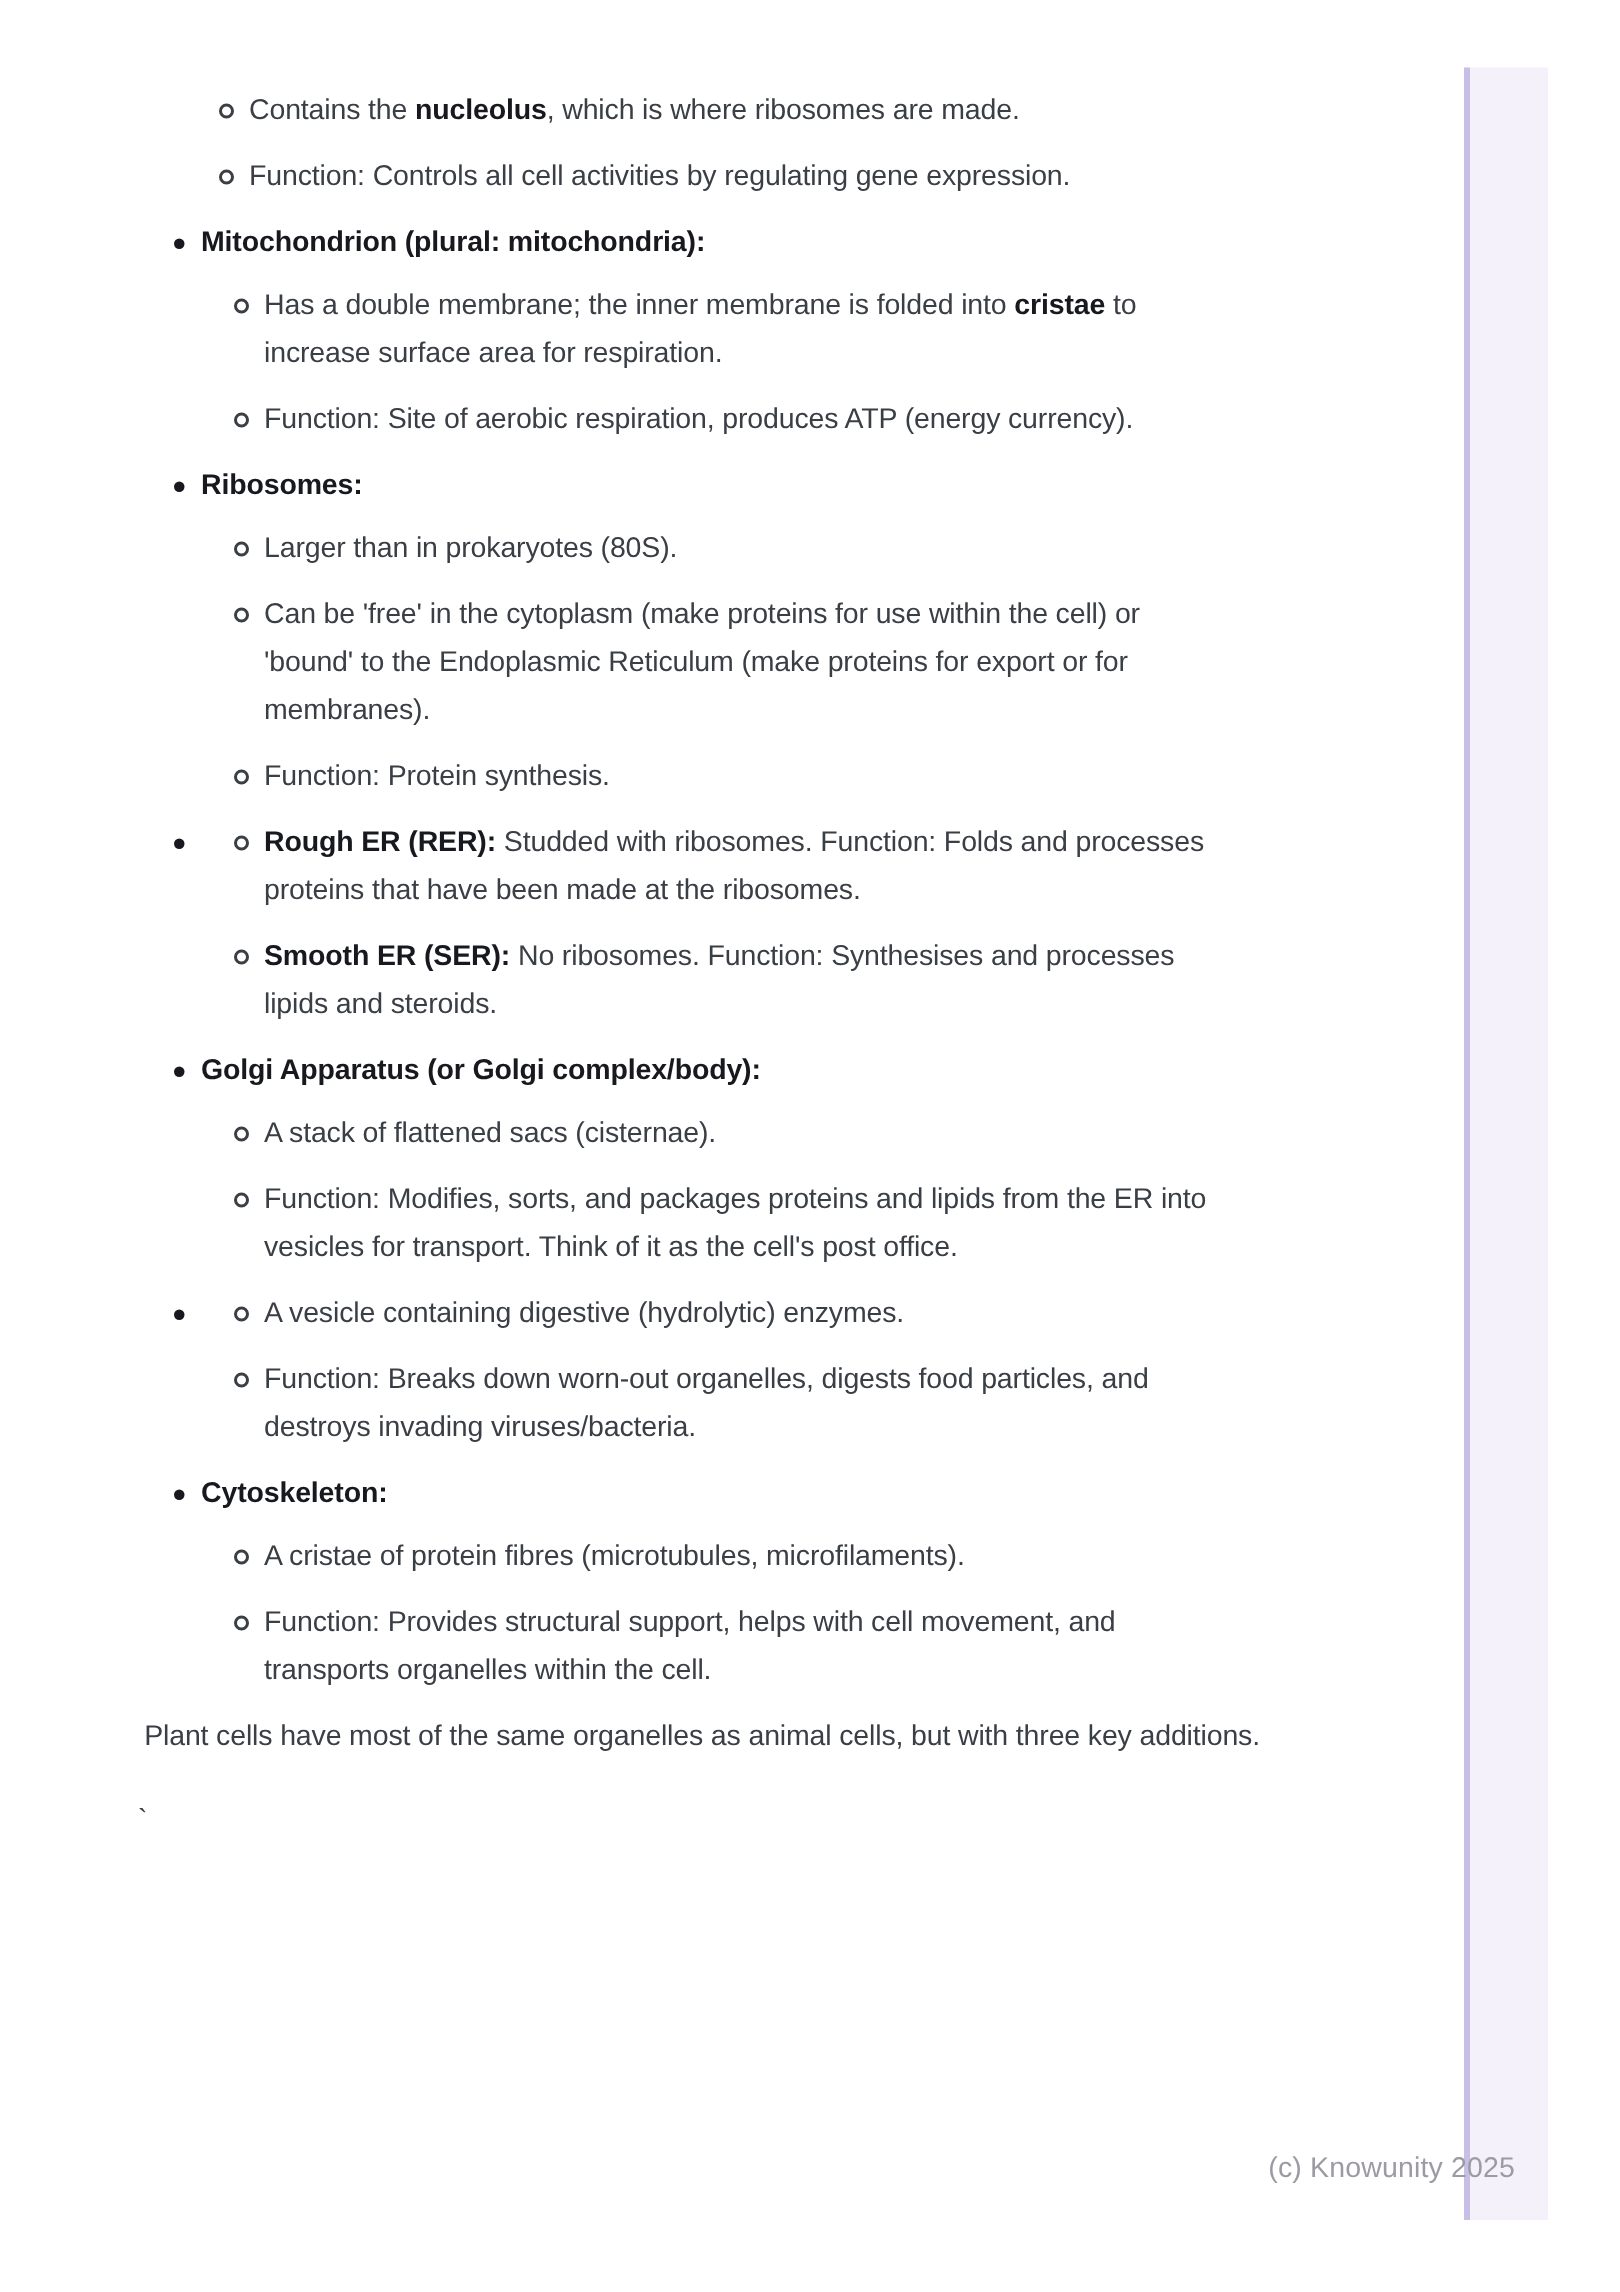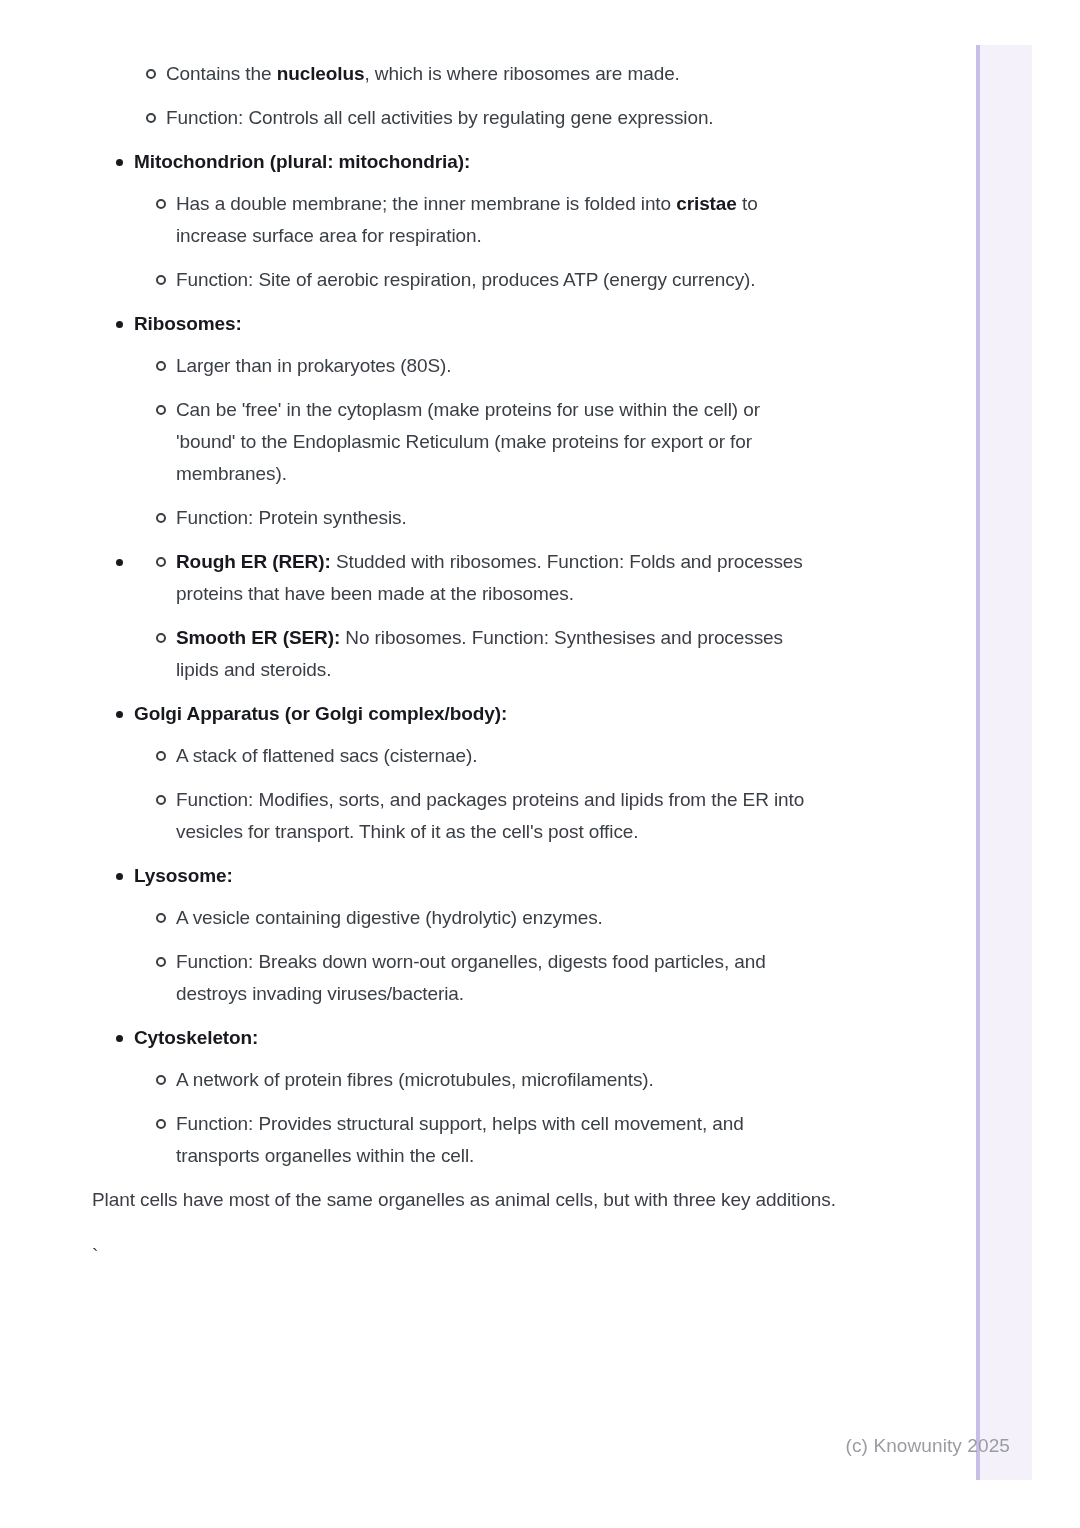--- a/index.html
+++ b/index.html
@@ -38,21 +38,21 @@
     content:"";position:absolute;left:14px;top:13px;
     width:7px;height:7px;background:var(--bold);border-radius:50%;
   }
   ul.main ul.sub{padding-left:32px;}
   .item-title{max-width:700px;}
   .b{font-weight:700;color:var(--bold);}
   .section-heading{
     font-size:20px;line-height:32px;font-weight:700;color:var(--bold);
     margin:4px 0 26px 0;
   }
-  .closing{margin:0 0 24px 0;max-width:748px;}
+  .closing{margin:0 0 24px 0;max-width:748px;text-align:right;}
   .stray{margin:0;}
   .next-page-edge{
     position:absolute;left:976px;top:45px;width:56px;height:1435px;
     background:var(--edge-fill);
     border-left:4px solid var(--edge-border);
     box-sizing:border-box;
     z-index:1;
   }
   .footer{
     position:absolute;top:1437px;right:70px;
@@ -96,30 +96,29 @@
           </ul>
         </li>
         <li>
           <div class="item-title"><span class="b">Golgi Apparatus (or Golgi complex/body):</span></div>
           <ul class="sub">
             <li><span>A stack of flattened sacs (cisternae).</span></li>
             <li><span>Function: Modifies, sorts, and packages proteins and lipids from the ER into vesicles for transport. Think of it as the cell's post office.</span></li>
           </ul>
         </li>
         <li>
-          <div class="item-title"><span class="b">Lysosome:</span></div>
           <ul class="sub">
             <li><span>A vesicle containing digestive (hydrolytic) enzymes.</span></li>
             <li><span>Function: Breaks down worn-out organelles, digests food particles, and destroys invading viruses/bacteria.</span></li>
           </ul>
         </li>
         <li>
           <div class="item-title"><span class="b">Cytoskeleton:</span></div>
           <ul class="sub">
-            <li><span>A network of protein fibres (microtubules, microfilaments).</span></li>
+            <li><span>A cristae of protein fibres (microtubules, microfilaments).</span></li>
             <li><span>Function: Provides structural support, helps with cell movement, and transports organelles within the cell.</span></li>
           </ul>
         </li>
       </ul>
     <p class="closing">Plant cells have most of the same organelles as animal cells, but with three key additions.</p>
     <p class="stray">`</p>
   </div>
 
   <div class="footer">(c) Knowunity 2025</div>
 

